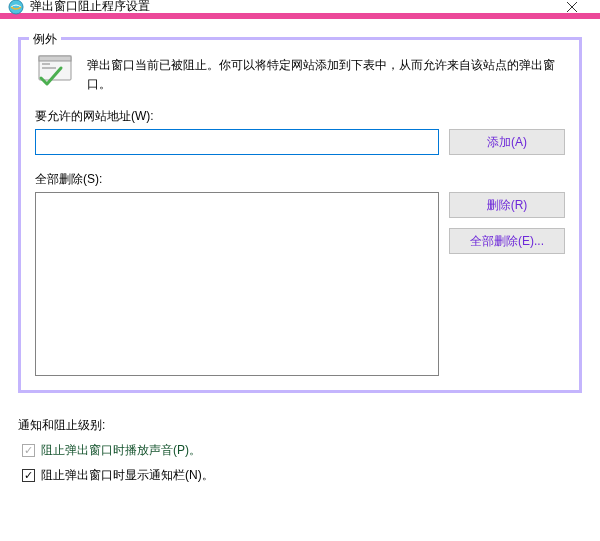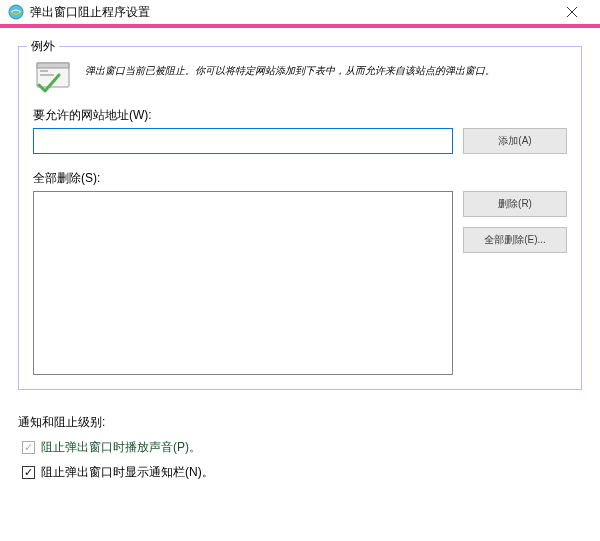--- a/index.html
+++ b/index.html
@@ -10,25 +10,25 @@
     body {
       font-family: "Microsoft YaHei", "Segoe UI", sans-serif;
       font-size: 12px;
       background: #fff;
       width: 600px;
       height: 541px;
       overflow: hidden;
       color: #000;
     }
     .titlebar {
-      height: 28px;
+      height: 19px;
       display: flex;
       align-items: center;
       padding: 0 8px;
-      border-bottom: 4px solid #ec4899;
+      border-bottom: 6px solid #ec4899;
     }
     .titlebar-icon {
       width: 16px;
       height: 16px;
       margin-right: 6px;
       display: flex;
       align-items: center;
       justify-content: center;
     }
     .titlebar-title {
@@ -40,21 +40,21 @@
       height: 28px;
       display: flex;
       align-items: center;
       justify-content: center;
       cursor: pointer;
     }
     .content {
       padding: 12px 18px;
     }
     .fieldset {
-      border: 1px solid #c4b5fd;
+      border: 3px solid #c4b5fd;
       padding: 10px 14px 14px 14px;
       position: relative;
       margin-top: 6px;
     }
     .fieldset-legend {
       position: absolute;
       top: -9px;
       left: 8px;
       background: #fff;
       padding: 0 4px;
@@ -67,50 +67,49 @@
       margin-bottom: 14px;
       margin-top: 4px;
     }
     .info-icon {
       width: 40px;
       height: 32px;
       flex-shrink: 0;
       position: relative;
     }
     .info-text {
-      font-size: 10px;
+      font-size: 12px;
       line-height: 1.6;
       padding-top: 2px;
-      font-style: italic;
     }
     .label {
       font-size: 12px;
       margin-bottom: 4px;
     }
     .address-row {
       display: flex;
       gap: 10px;
       align-items: stretch;
       margin-bottom: 16px;
     }
     .address-input {
       flex: 1;
       height: 26px;
       border: 1px solid #0078d7;
       padding: 2px 4px;
       font-size: 12px;
       outline: none;
     }
     .btn {
-      width: 104px;
+      width: 116px;
       height: 26px;
       border: 1px solid #c0c0c0;
       background: #e8e8e8;
-      font-size: 10px;
-      color: #404040;
+      font-size: 12px;
+      color: #6d28d9;
       cursor: default;
       font-family: inherit;
     }
     .sites-row {
       display: flex;
       gap: 10px;
       align-items: flex-start;
     }
     .sites-list {
       flex: 1;

